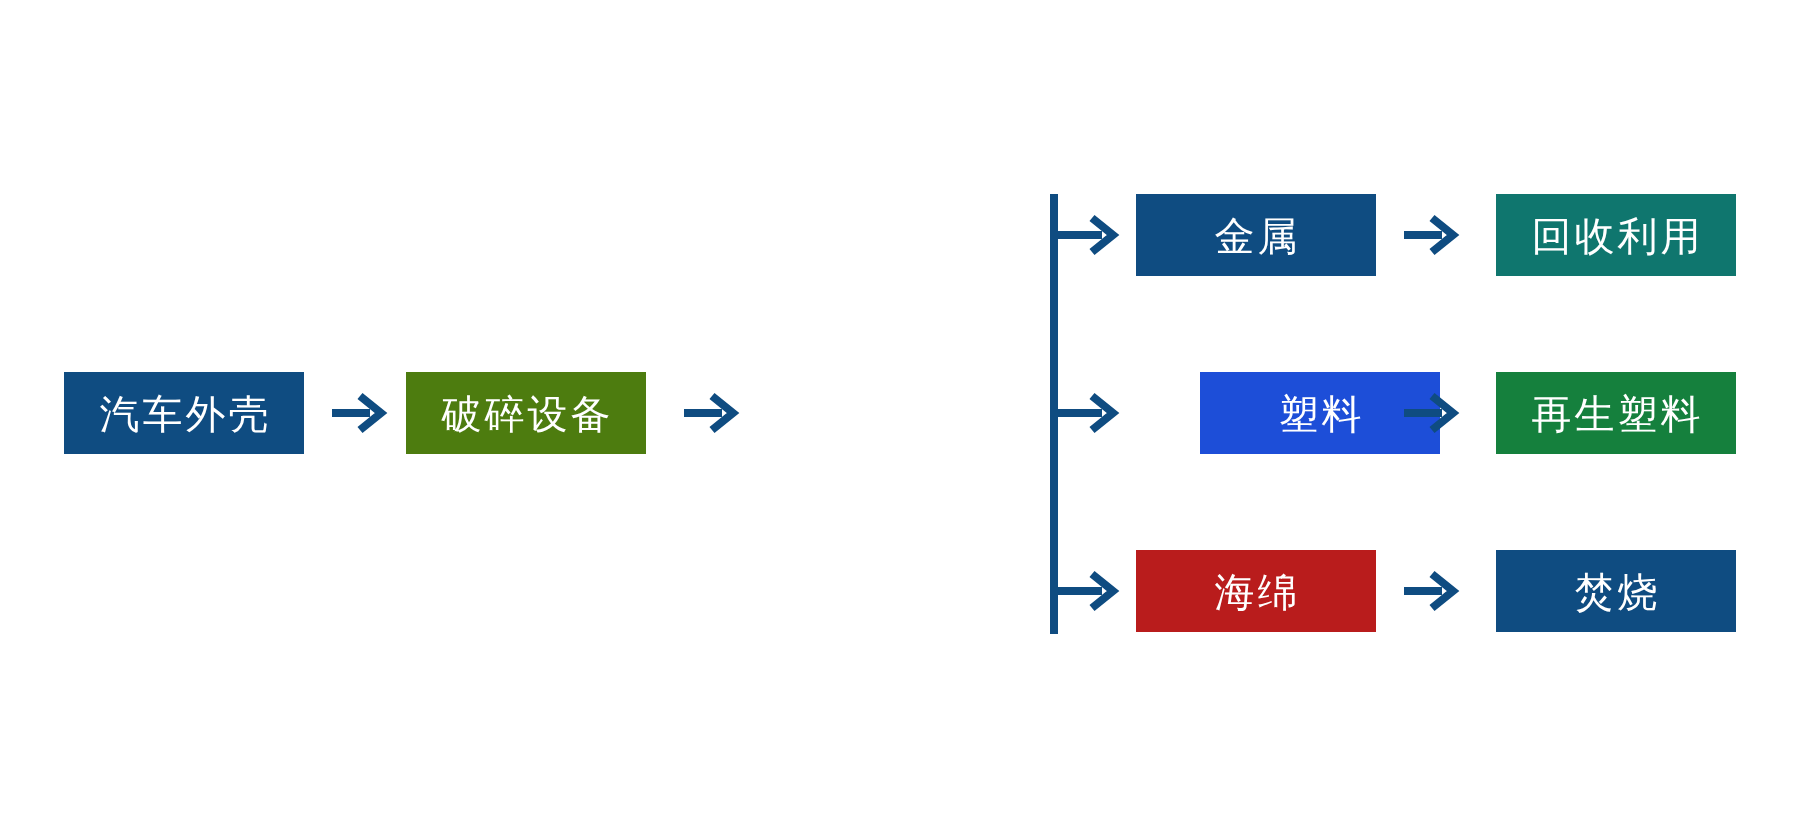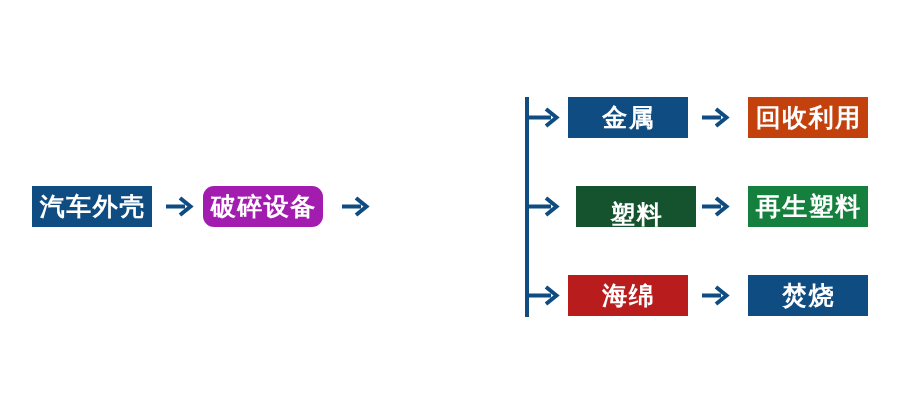--- a/index.html
+++ b/index.html
@@ -25,25 +25,25 @@
     position: absolute;
     width: 120px;
     height: 41px;
     display: flex;
     align-items: center;
     justify-content: center;
     box-sizing: border-box;
   }
   .node-label {
     color: #ffffff;
-    font-size: 25px;
+    font-size: 20px;
     line-height: 1;
     letter-spacing: 1.5px;
     white-space: nowrap;
-    font-weight: 700;
+    font-weight: 400;
     text-indent: 1.5px;
   }
 
   
   .arrow {
     position: absolute;
     width: 34px;
     height: 41px;
   }
   .arrow svg { display: block; }
@@ -71,21 +71,21 @@
   <div class="node-box" style="left:32px; top:186px; background:#0F4C81;text-align:right;">
     <span class="node-label">汽车外壳</span>
   </div>
 
   <div class="arrow" style="left:163px; top:186px;">
     <svg width="34" height="41" viewBox="0 0 34 41" xmlns="http://www.w3.org/2000/svg">
       <path d="M3 20.5 H22 M17 12 L27.5 20.5 L17 29" fill="none" stroke="#0F4C81" stroke-width="4" stroke-linecap="butt" stroke-linejoin="miter"></path>
     </svg>
   </div>
 
-  <div class="node-box" style="left:203px; top:186px; background:#a21caf;border-radius:11px;">
+  <div class="node-box" style="left:203px; top:186px; background:#4d7c0f;">
     <span class="node-label">破碎设备</span>
   </div>
 
   <div class="arrow" style="left:339px; top:186px;">
     <svg width="34" height="41" viewBox="0 0 34 41" xmlns="http://www.w3.org/2000/svg">
       <path d="M3 20.5 H22 M17 12 L27.5 20.5 L17 29" fill="none" stroke="#0F4C81" stroke-width="4" stroke-linecap="butt" stroke-linejoin="miter"></path>
     </svg>
   </div>
 
 
@@ -100,31 +100,31 @@
   <div class="node-box" style="left:568px; top:97px; background:#0F4C81;">
     <span class="node-label">金属</span>
   </div>
 
   <div class="arrow" style="left:699px; top:97px;">
     <svg width="34" height="41" viewBox="0 0 34 41" xmlns="http://www.w3.org/2000/svg">
       <path d="M3 20.5 H22 M17 12 L27.5 20.5 L17 29" fill="none" stroke="#0F4C81" stroke-width="4" stroke-linecap="butt" stroke-linejoin="miter"></path>
     </svg>
   </div>
 
-  <div class="node-box" style="left:748px; top:97px; background:#c2410c;">
+  <div class="node-box" style="left:748px; top:97px; background:#0f766e;">
     <span class="node-label">回收利用</span>
   </div>
 
   <div class="branch-arrow" style="left:525px; top:186px;">
     <svg width="40" height="41" viewBox="0 0 40 41" xmlns="http://www.w3.org/2000/svg">
       <path d="M2 20.5 H26 M21 12 L31.5 20.5 L21 29" fill="none" stroke="#0F4C81" stroke-width="4" stroke-linecap="butt" stroke-linejoin="miter"></path>
     </svg>
   </div>
 
-  <div class="node-box" style="left:576px; top:186px; background:#14532d;align-items:flex-end;">
+  <div class="node-box" style="left:600px; top:186px; background:#1d4ed8;">
     <span class="node-label">塑料</span>
   </div>
 
   <div class="arrow" style="left:699px; top:186px;">
     <svg width="34" height="41" viewBox="0 0 34 41" xmlns="http://www.w3.org/2000/svg">
       <path d="M3 20.5 H22 M17 12 L27.5 20.5 L17 29" fill="none" stroke="#0F4C81" stroke-width="4" stroke-linecap="butt" stroke-linejoin="miter"></path>
     </svg>
   </div>
 
   <div class="node-box" style="left:748px; top:186px; background:#15803d;">

